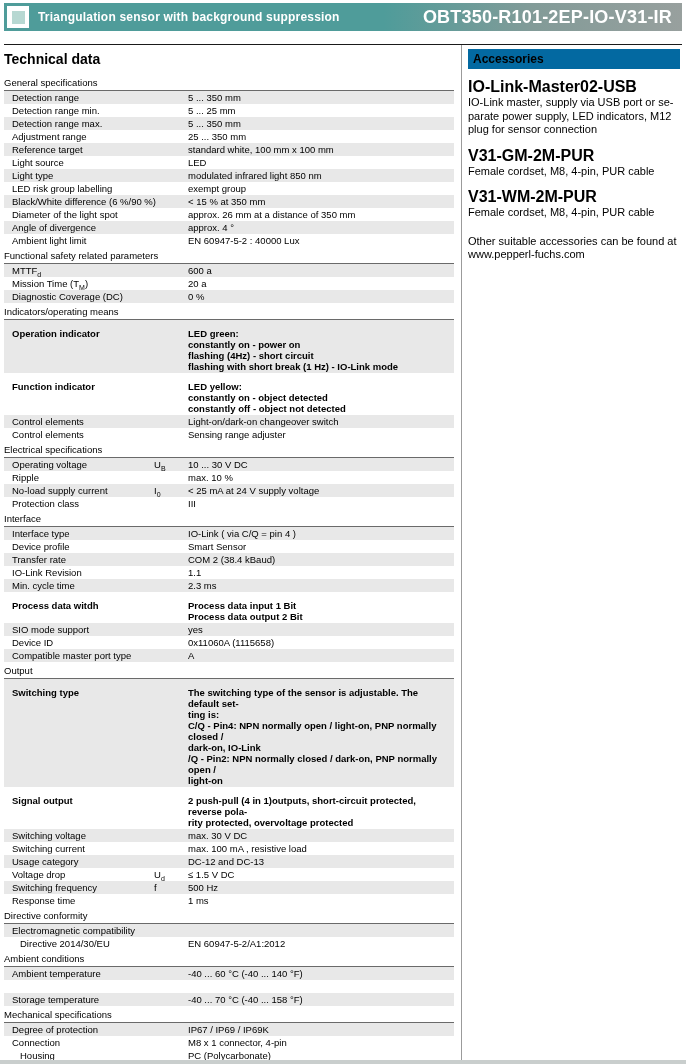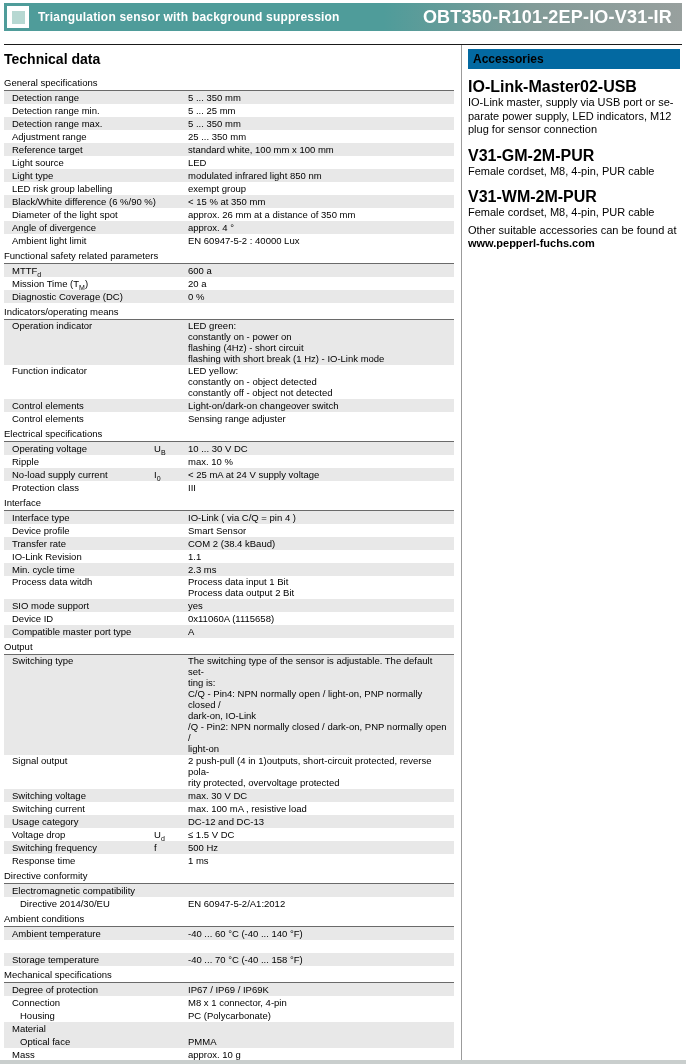--- a/index.html
+++ b/index.html
@@ -19,37 +19,37 @@
   .columns{display:flex;margin-top:13px;border-top:1px solid #1a1a1a;align-items:stretch;}
   .col-left{width:450px;flex:0 0 auto;box-sizing:border-box;}
   .col-divider{width:1px;background:#9b9b9b;margin:0 6px 0 7px;flex:0 0 auto;}
   .col-right{flex:1;font-size:11px;color:#000;box-sizing:border-box;padding-right:2px;}
   
   .tech-title{font-size:14px;font-weight:bold;margin:6px 0 7px 0;}
   .sec-header{font-weight:normal;font-size:9.5px;line-height:12px;padding:3px 0 1px 0;
               border-bottom:1px solid #6a6a6a;white-space:pre-line;}
   .row{display:flex;font-size:9.5px;line-height:13px;min-height:13px;}
   .row.shade{background:var(--shade,#e8e8e8);}
-  .row.multi{padding:0 0 1px 0;}
+  .row.multi{padding:8px 0 1px 0;font-weight:bold;}
   .row.multi .cell-label,.row.multi .cell-sym{line-height:11px;}
   .cell-label{width:150px;flex:0 0 auto;padding-left:8px;box-sizing:border-box;white-space:nowrap;}
   .cell-label.ind2{padding-left:16px;}
   .cell-sym{width:34px;flex:0 0 auto;}
   .cell-value{flex:1;padding-right:4px;}
   .vline{line-height:11px;}
   .row:not(.multi) .vline{line-height:13px;}
   sub{font-size:7px;line-height:0;}
   
   .acc-title-bar{background:#0369a1;font-weight:bold;font-size:12px;line-height:14px;
                  padding:3px 5px;margin:4px 0 11px 0;}
   .acc-item-name{font-weight:bold;font-size:16px;margin:12px 0 2px 0;line-height:14px;}
   .acc-item:first-child .acc-item-name{margin-top:0;}
   .acc-item-desc{line-height:13.5px;white-space:pre-line;}
-  .acc-note{margin:4px 0 0 0;line-height:13.5px;}
-  .acc-link{color:#000;text-decoration:none;cursor:pointer;font-weight:bold;}
+  .acc-note{margin:15px 0 0 0;line-height:13.5px;}
+  .acc-link{color:#000;text-decoration:none;cursor:pointer;}
 </style>
 </head>
 <body>
 
 <div class="page">
 
   <header class="topbar">
     <div class="logo">
       <div class="logo-inner"></div>
     </div>

